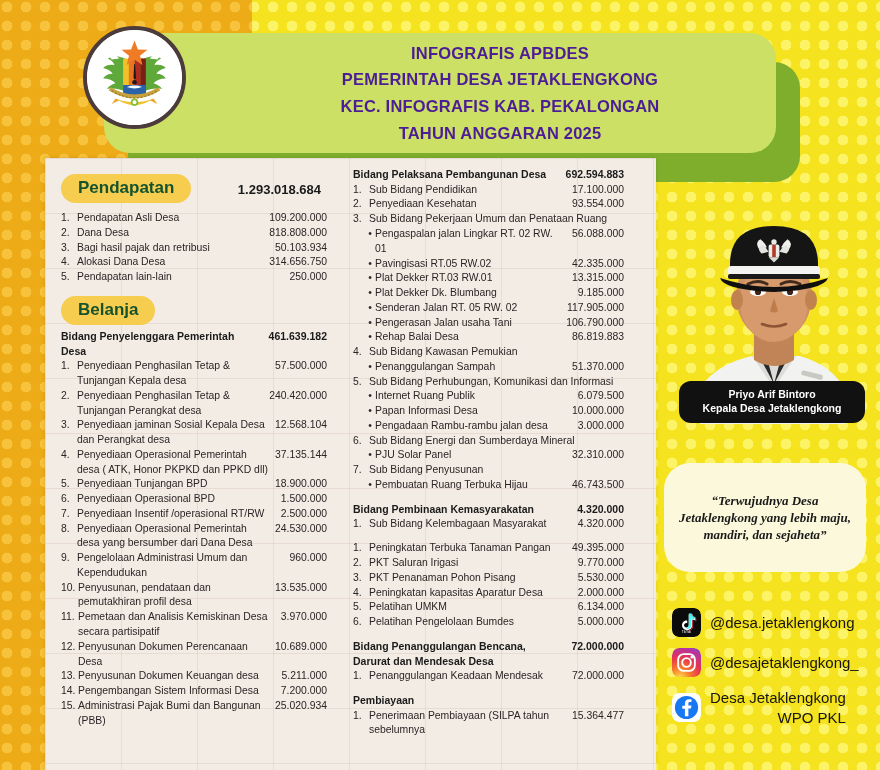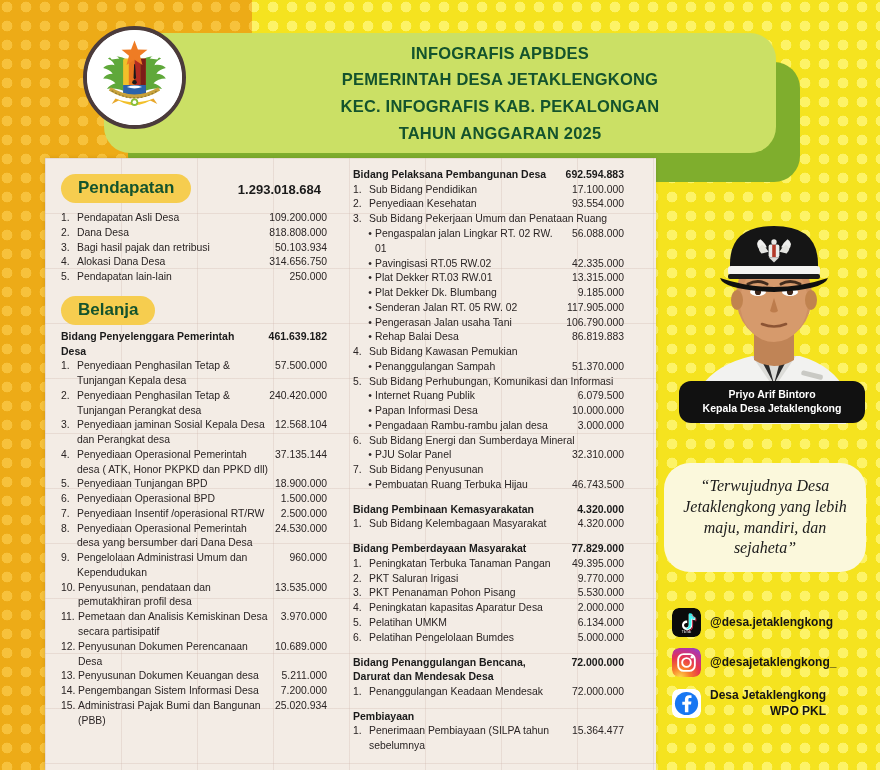--- a/index.html
+++ b/index.html
@@ -38,21 +38,21 @@
   .banner {
     position: absolute;
     left: 104px; top: 33px; width: 672px; height: 120px;
     background: #cbe065;
     border-radius: 26px;
     display: flex; flex-direction: column;
     align-items: center; justify-content: center;
     padding-left: 120px;
   }
   .banner-line {
-    color: #14532d;
+    color: #4c1d95;
     font-weight: bold;
     font-size: 16.5px;
     letter-spacing: .2px;
     line-height: 1.62;
     text-align: center;
     white-space: nowrap;
   }
   
   .emblem {
     position: absolute;
@@ -143,40 +143,40 @@
   .quote {
     position: absolute;
     left: 664px; top: 463px; width: 202px; height: 109px;
     background: #fbf8dc;
     border-radius: 26px;
     display: flex; align-items: center; justify-content: center;
     padding: 4px 12px;
   }
   .quote p {
     font-family: "Liberation Serif", serif;
-    font-style: italic; font-weight: normal;
-    font-size: 16px; line-height: 1.31;
+    font-style: italic; font-weight: bold;
+    font-size: 13px; line-height: 1.31;
     color: #1a1a1a; text-align: center;
   }
   .socials {
     position: absolute;
     left: 672px; top: 608px; width: 206px;
   }
   .soc-row {
     display: flex; align-items: center;
     margin-bottom: 11px;
   }
   .soc-icon {
     width: 29px; height: 29px; flex: 0 0 29px;
     border-radius: 7px; overflow: hidden;
     margin-right: 9px;
   }
   .soc-icon svg { display: block; width: 100%; height: 100%; }
   .soc-label {
-    font-size: 12px; font-weight: bold; color: #151515;
+    font-size: 15px; font-weight: normal; color: #151515;
     line-height: 1.3;
   }
   .soc-row.stacked .soc-label { text-align: right; }
 </style>
 </head>
 <body>
 
 <div id="root">
 
   <div class="dots-yellow"></div>
@@ -458,24 +458,20 @@
         <span>Bidang Pembinaan Kemasyarakatan</span>
         <span class="sect-val">4.320.000</span>
       </div>
       <div class="row">
         <span class="num">1.</span>
         <span class="txt">Sub Bidang Kelembagaan Masyarakat</span>
         <span class="val">4.320.000</span>
       </div>
 
       <div class="gap"></div>
-      <div class="sect">
-        <span>Bidang Pemberdayaan Masyarakat</span>
-        <span class="sect-val">77.829.000</span>
-      </div>
       <div class="row">
         <span class="num">1.</span>
         <span class="txt">Peningkatan Terbuka Tanaman Pangan</span>
         <span class="val">49.395.000</span>
       </div>
       <div class="row">
         <span class="num">2.</span>
         <span class="txt">PKT Saluran Irigasi</span>
         <span class="val">9.770.000</span>
       </div>

